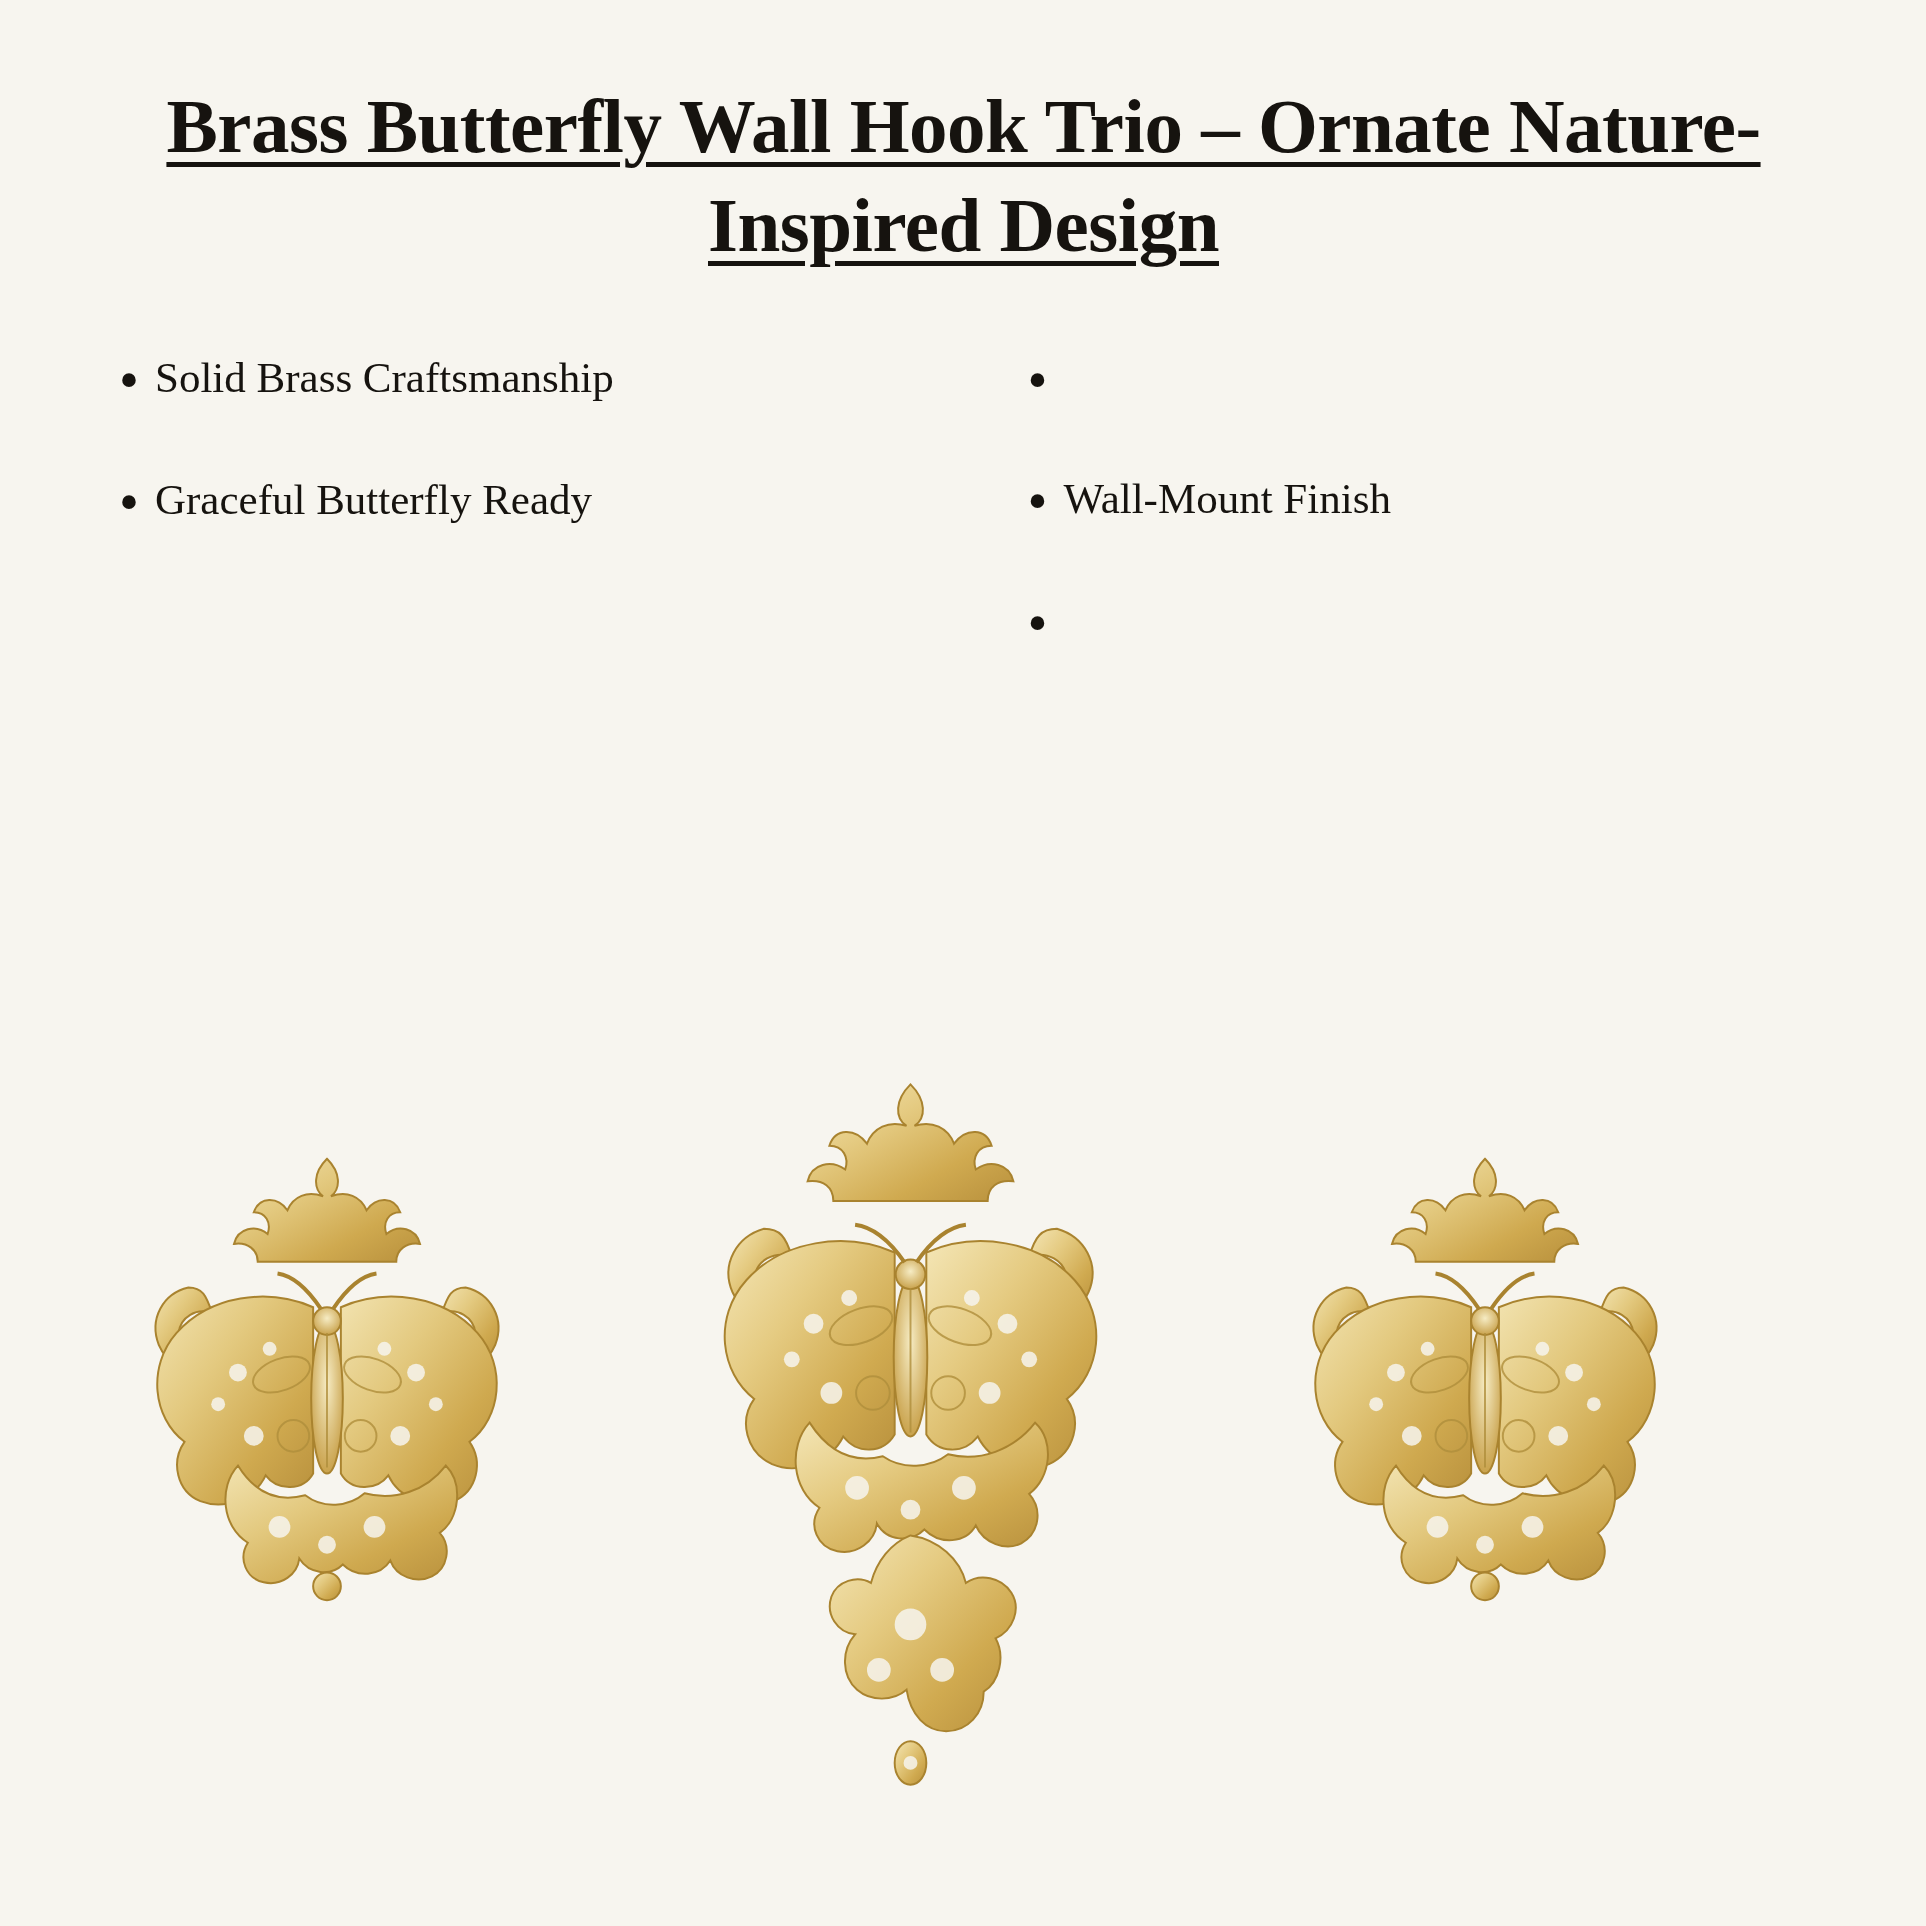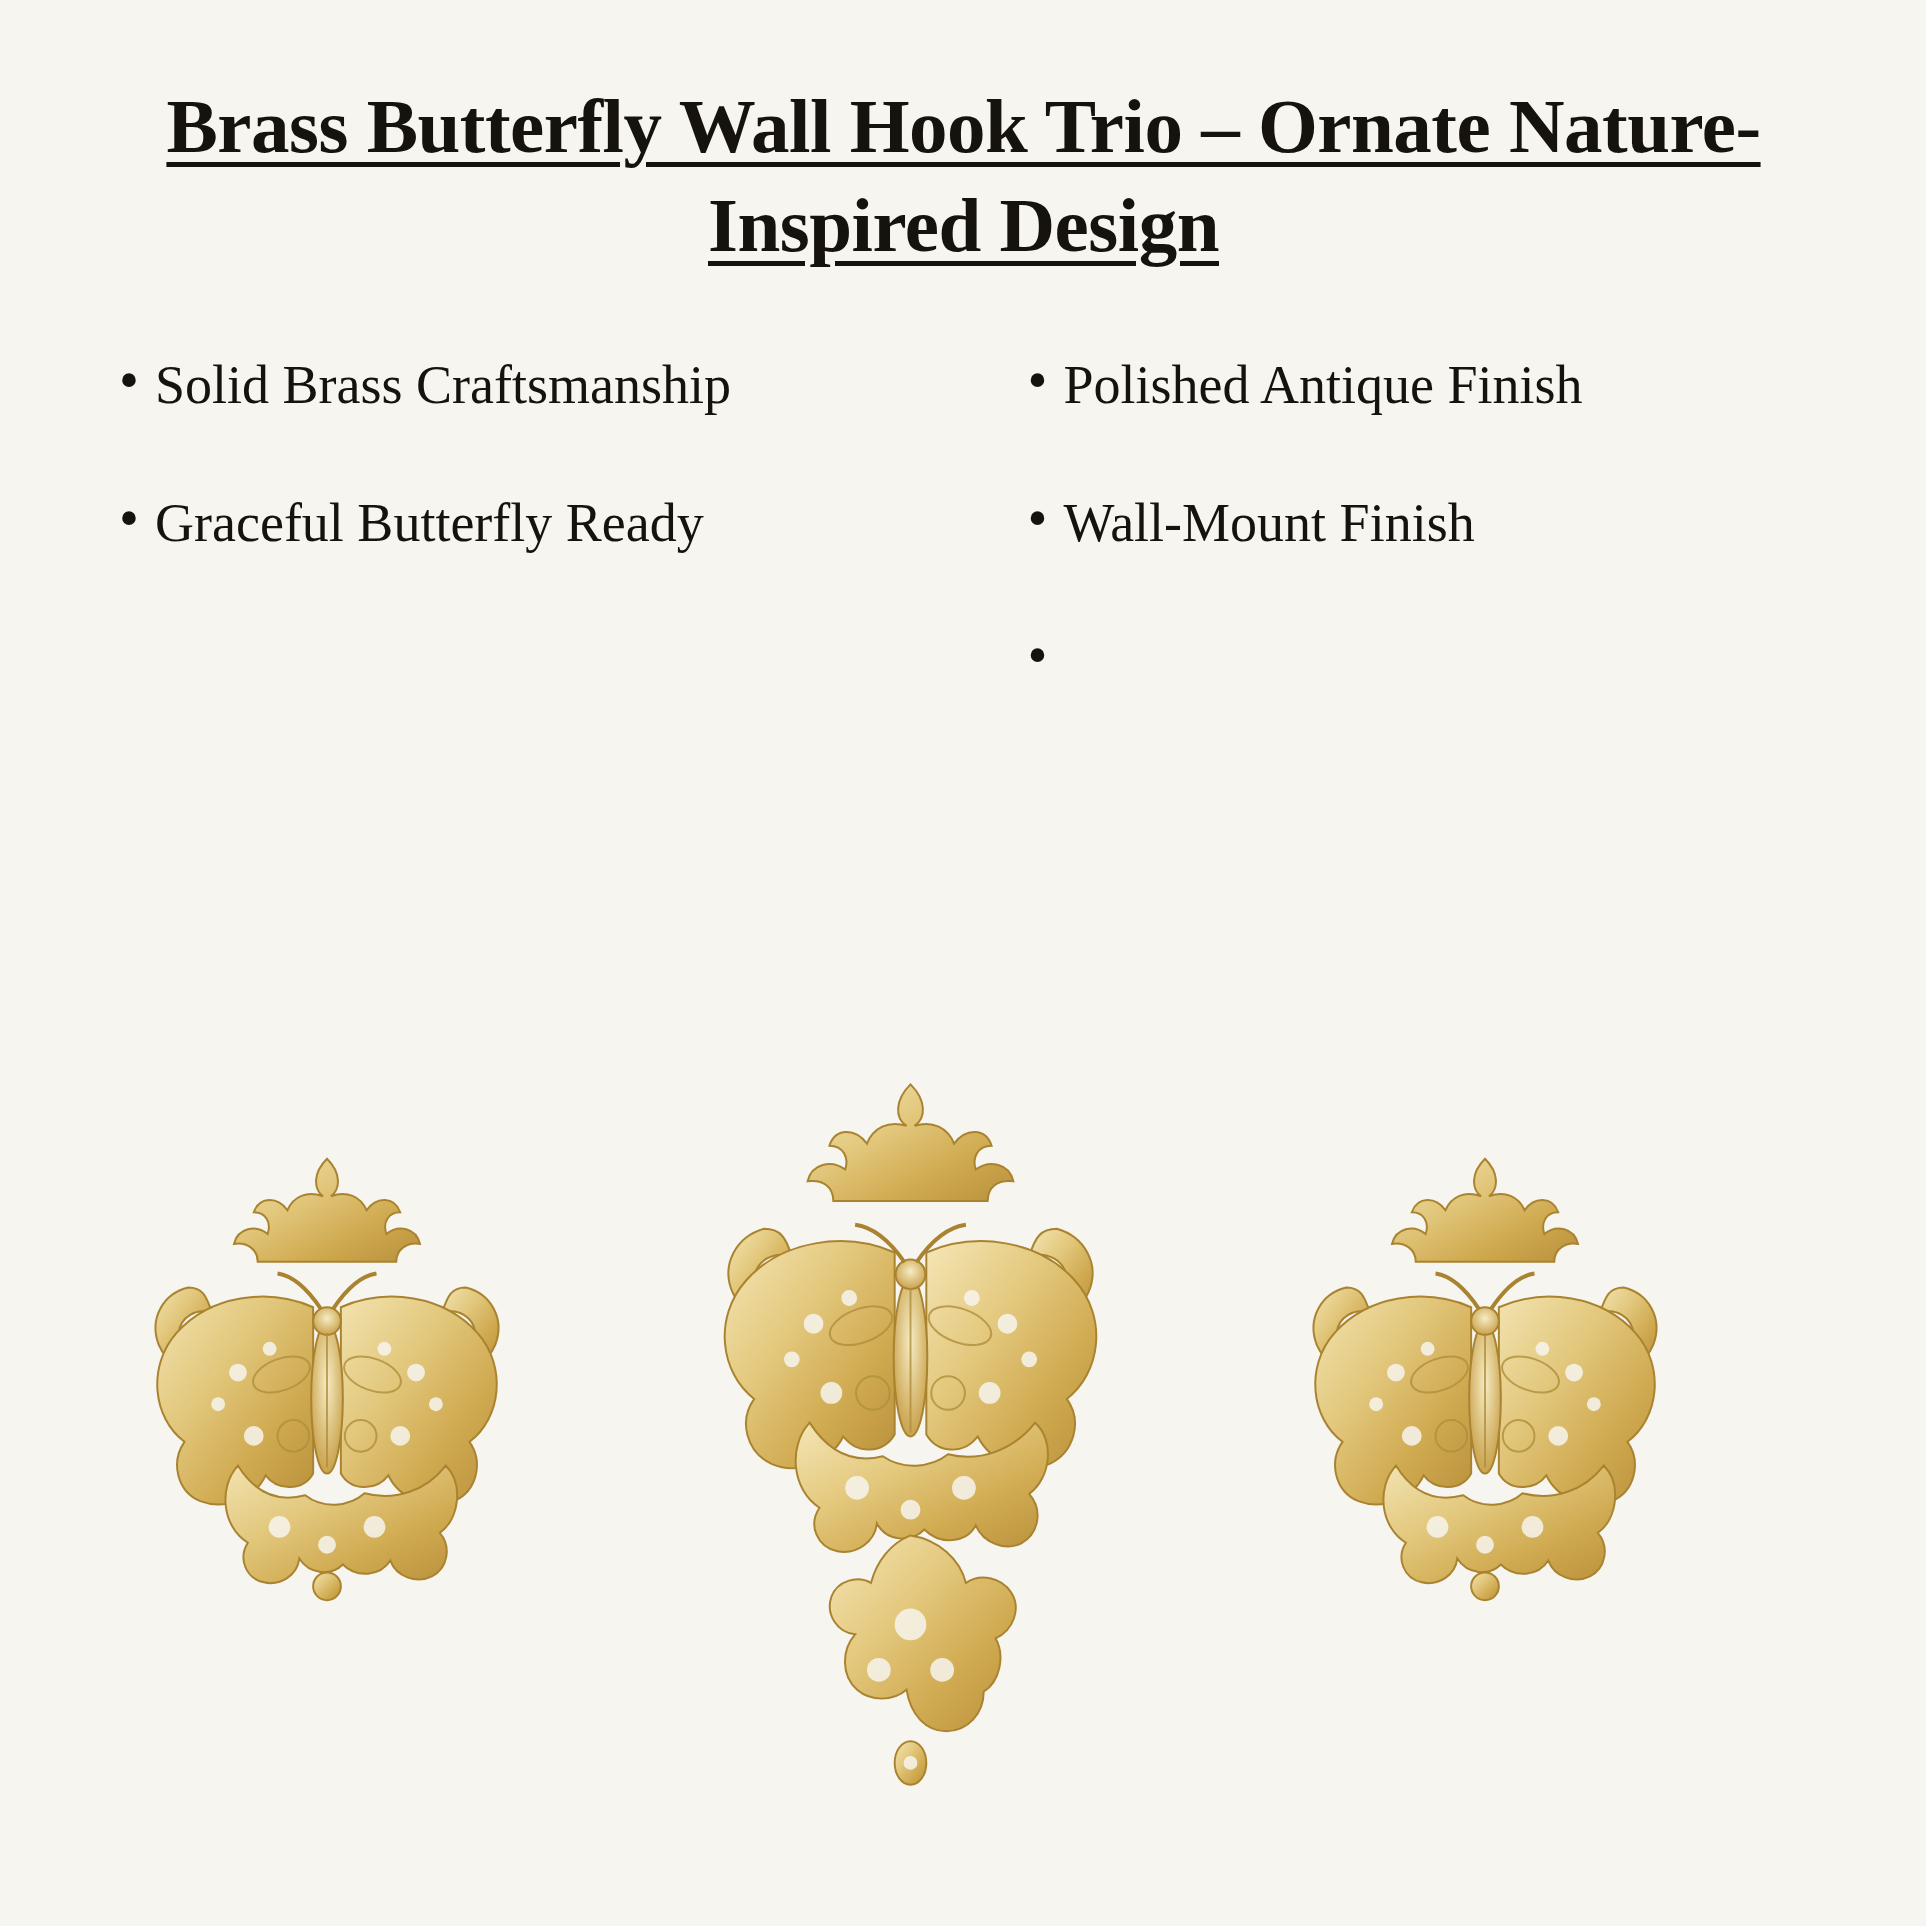--- a/index.html
+++ b/index.html
@@ -63,21 +63,21 @@
     flex: 0 0 auto;
     width: 36px;
     font-size: 57px;
     line-height: 0.95;
     color: #16130f;
     text-align: left;
     padding-top: 6px;
   }
   .feature-text {
     font-family: "Liberation Serif", serif;
-    font-size: 54px;
+    font-size: 43px;
     line-height: 1.42;
     color: #16130f;
     max-width: 634px;
   }
 
   
   .products {
     position: absolute;
     left: 0;
     top: 1040px;
@@ -109,21 +109,20 @@
       </div>
       <div class="feature">
         <span class="bullet">•</span>
         <span class="feature-text">Graceful Butterfly Ready</span>
       </div>
     </div>
 
     <div class="col col-right">
       <div class="feature">
         <span class="bullet">•</span>
-        <span class="feature-text">Polished Antique Finish</span>
       </div>
       <div class="feature">
         <span class="bullet">•</span>
         <span class="feature-text">Wall-Mount Finish</span>
       </div>
       <div class="feature">
         <span class="bullet">•</span>
       </div>
     </div>
 

